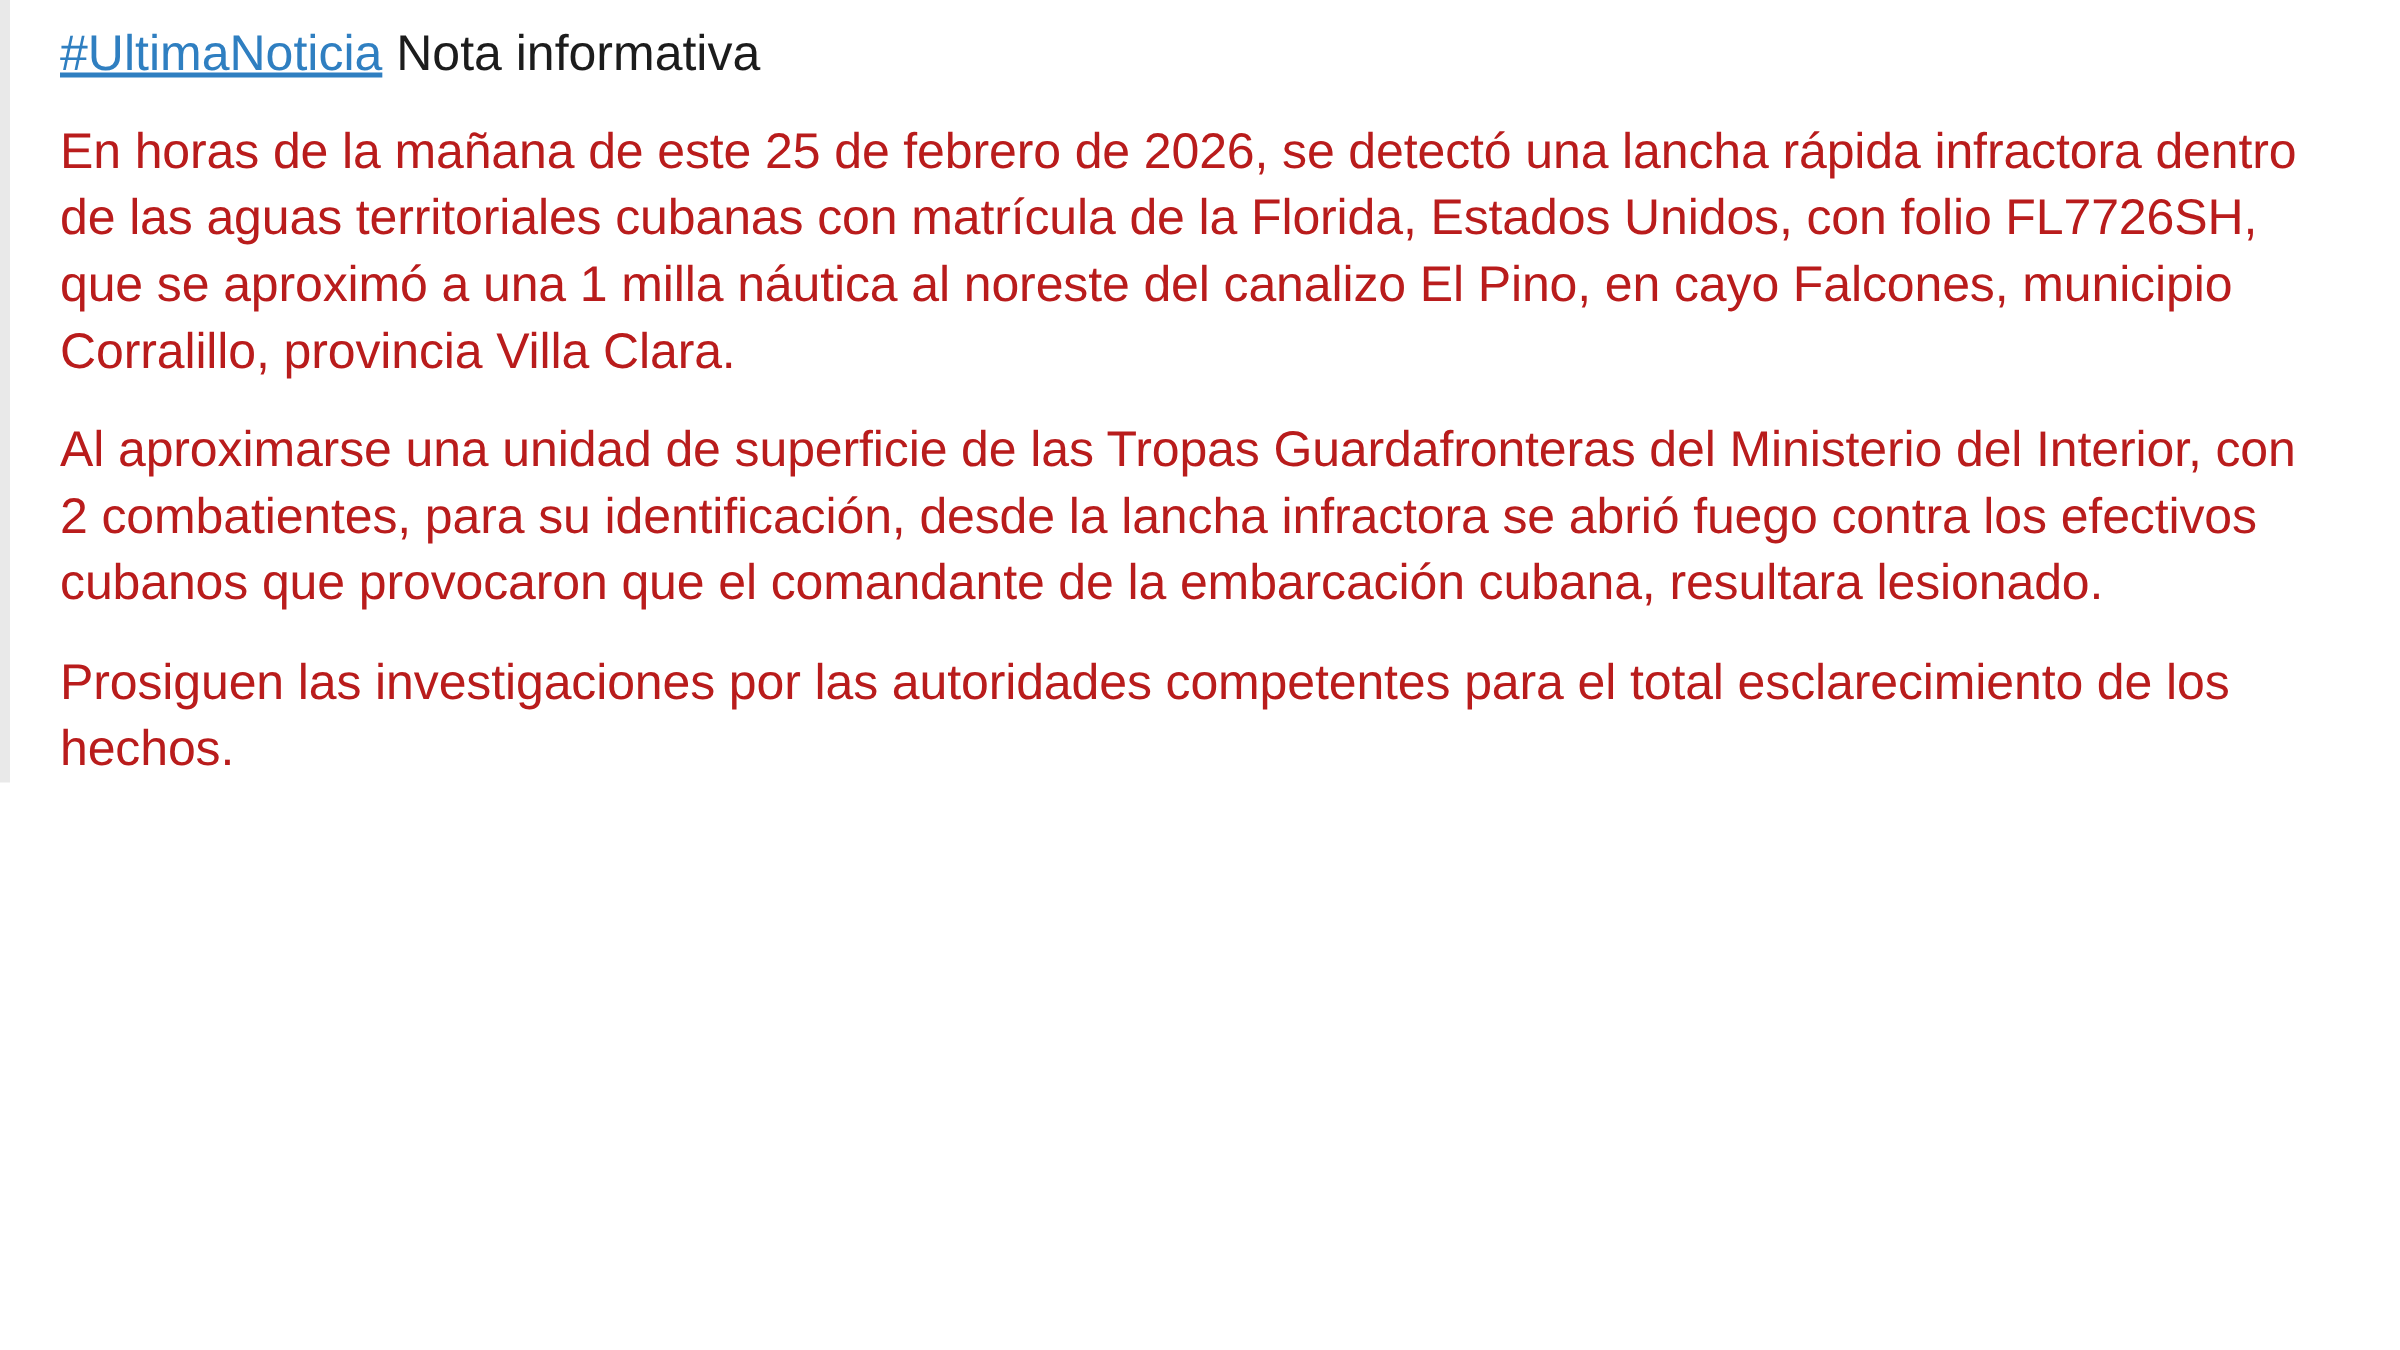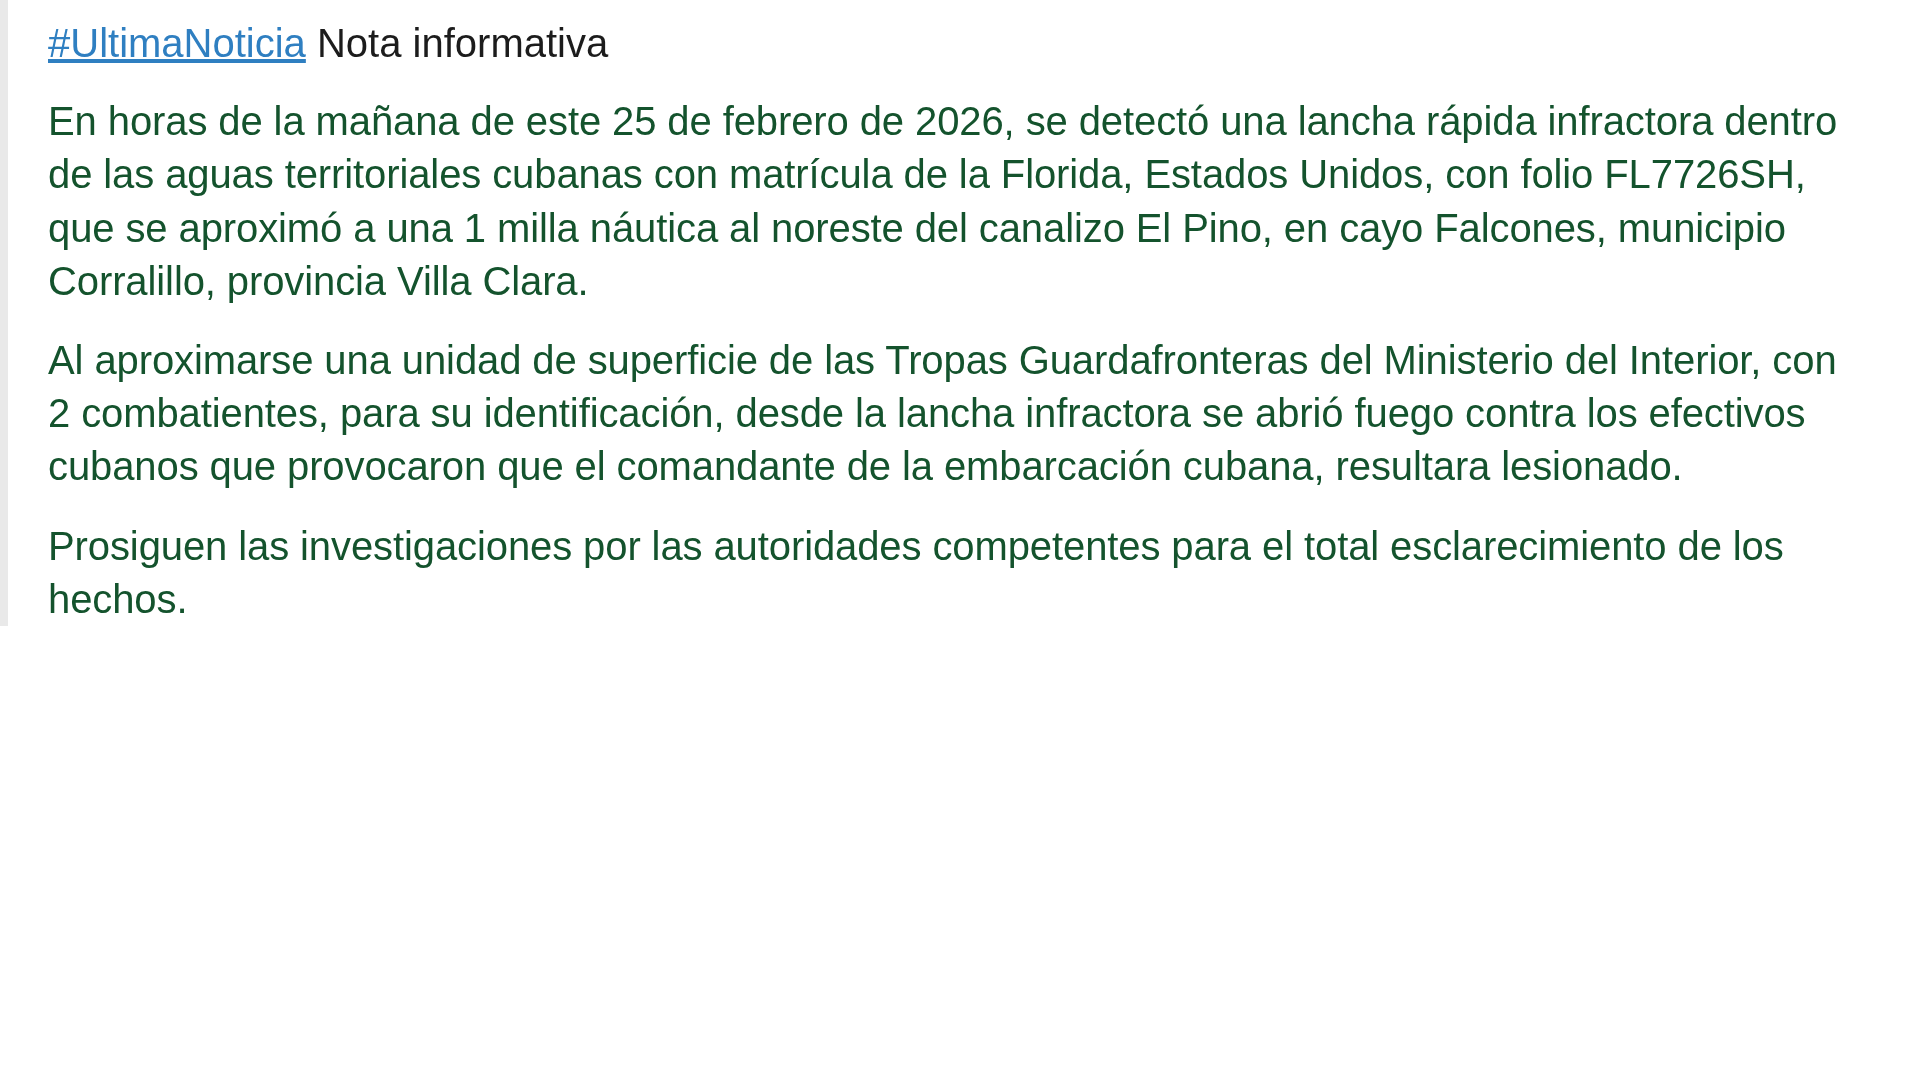--- a/index.html
+++ b/index.html
@@ -30,21 +30,21 @@
   .hashtag {
     color: #2f7fc1;
   }
   .headline-text {
     color: #1c1c1c;
   }
   .para {
     font-size: 40px;
     line-height: 1.33;
     margin: 0 0 26px 0;
-    color: #14532d;
+    color: #b91c1c;
     letter-spacing: -0.1px;
   }
   .para:last-child {
     margin-bottom: 16px;
   }
 </style>
 </head>
 <body>
 
 <div class="post">

